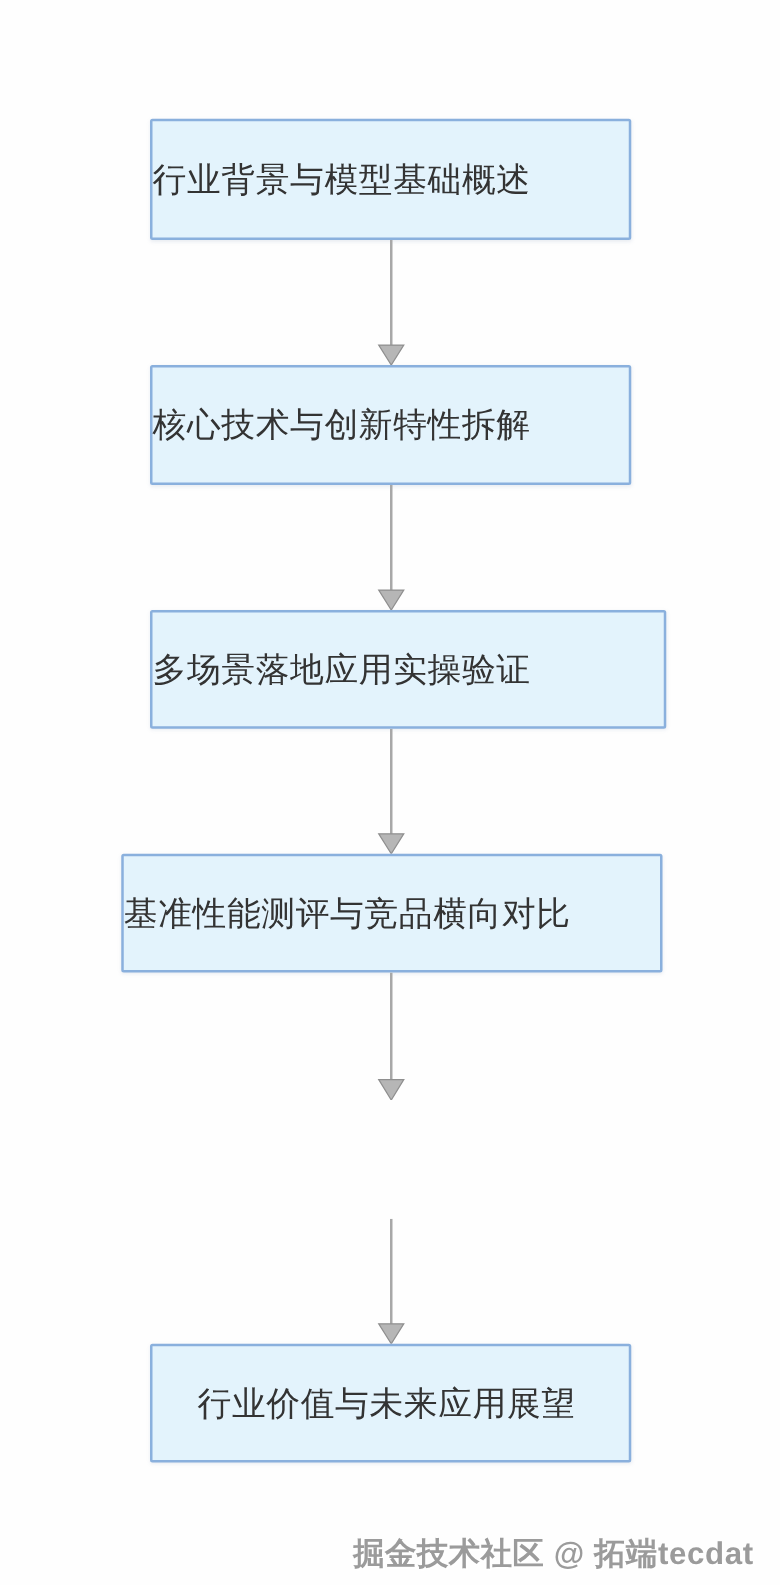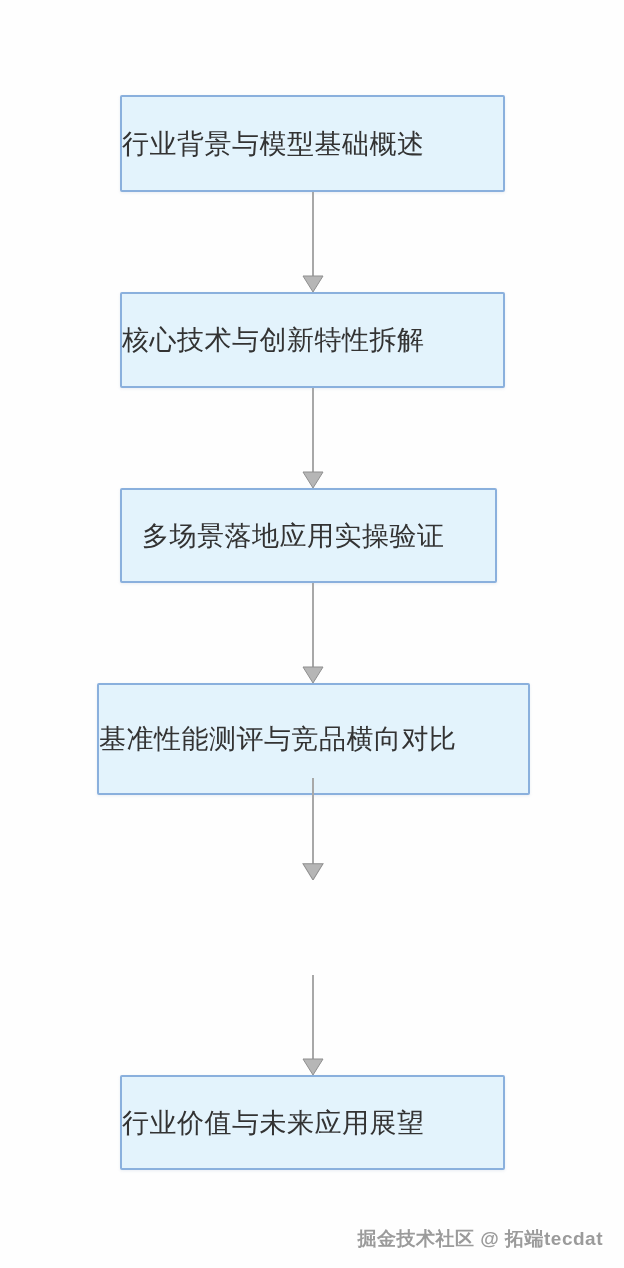--- a/index.html
+++ b/index.html
@@ -29,42 +29,42 @@
   .flow-box .label {
     color: #333333;
     font-size: 27px;
     letter-spacing: 0.5px;
     white-space: nowrap;
     text-align: center;
   }
   
   #step1 { left: 120px; top: 95px;  width: 385px; height: 97px; }
   #step2 { left: 120px; top: 292px; width: 385px; height: 96px; }
-  #step3 { left: 120px; top: 488px; width: 377px; height: 95px; padding-left: 20px; }
-  #step4 { left: 97px;  top: 683px; width: 433px; height: 112px; }
+  #step3 { left: 120px; top: 488px; width: 413px; height: 95px; }
+  #step4 { left: 97px;  top: 683px; width: 433px; height: 95px; }
   #step5 { left: 108px; top: 880px; width: 410px; height: 95px; }
-  #step6 { left: 120px; top: 1075px; width: 385px; height: 95px; }
+  #step6 { left: 120px; top: 1075px; width: 385px; height: 95px; padding-left: 36px; }
 
   .arrow {
     position: absolute;
     left: 301px;
     width: 24px;
   }
   #arrow1 { top: 192px; height: 100px; }
   #arrow2 { top: 388px; height: 100px; }
   #arrow3 { top: 583px; height: 100px; }
   #arrow4 { top: 778px; height: 102px; }
   #arrow5 { top: 975px; height: 100px; }
   .arrow svg { display: block; width: 100%; height: 100%; }
 
   .watermark {
     position: absolute;
     top: 1226px;
     right: 21px;
-    font-size: 19px;
+    font-size: 25px;
     font-weight: bold;
     color: #9b9b9b;
     letter-spacing: 0.5px;
     text-shadow: 1.5px 1.5px 0 #ffffff;
     white-space: nowrap;
   }
 </style>
 </head>
 <body>
 

